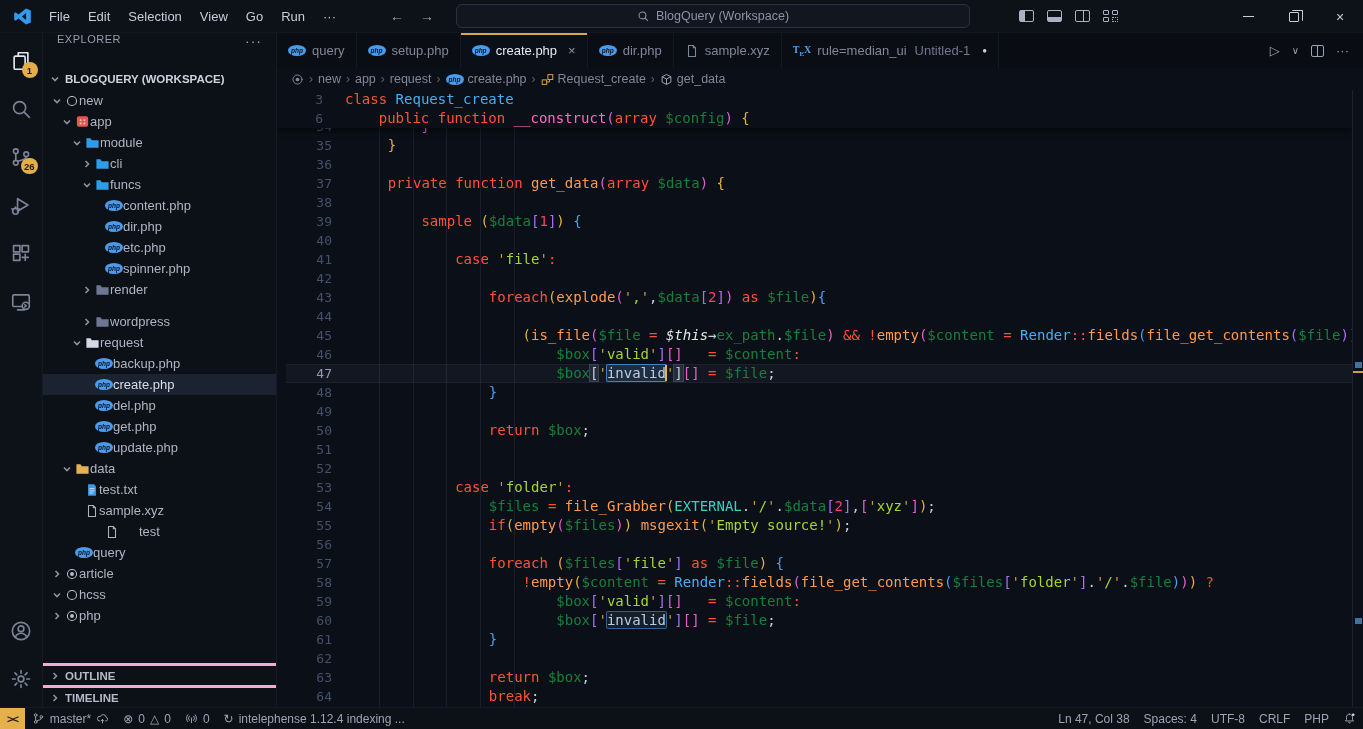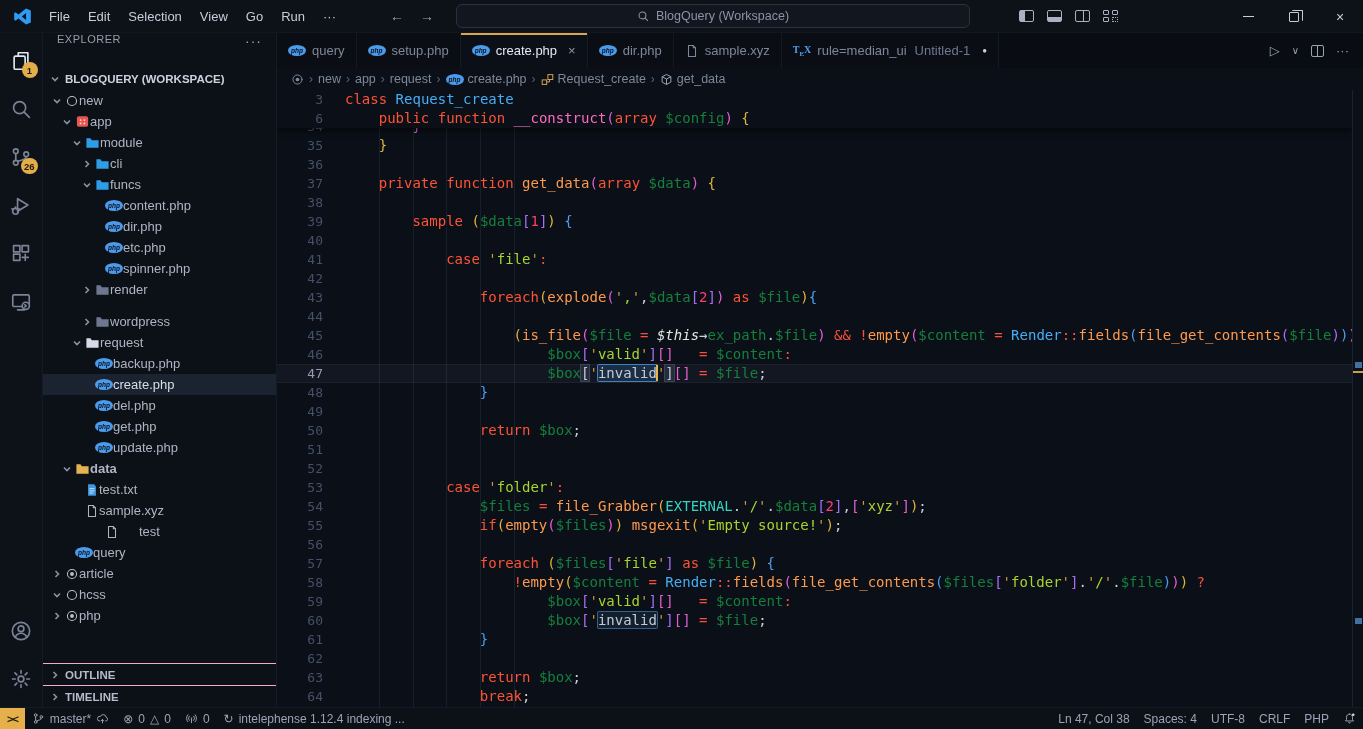--- a/index.html
+++ b/index.html
@@ -39,21 +39,21 @@
 
   
   .sidebar{width:234px;flex:none;background:#0c1017;border-right:1px solid #151b26;display:flex;flex-direction:column;overflow:hidden}
   .sb-head{height:35px;flex:none;display:flex;align-items:flex-start;padding:0 14px;font-size:11px;letter-spacing:.5px;color:#959eae}
   .sb-head .more{margin-left:auto;font-size:14px;color:#9aa3b5;letter-spacing:1px}
   .ws-row{height:22px;flex:none;display:flex;align-items:center;font-size:11.5px;font-weight:700;color:#ccd3de;gap:2px;padding-left:4px}
   .tree{flex:1;overflow:hidden}
   .trow{height:21px;display:flex;align-items:center;font-size:13px;color:#adb5c3;white-space:nowrap}
   .trow.selected{background:#1c2330;color:#d8dee8}
   .t-chev{width:16px;flex:none;display:flex;align-items:center;justify-content:center;color:#8a93a5}
-  .panel-row{height:22px;flex:none;border-top:1px solid #f9a8d4;display:flex;align-items:center;gap:5px;padding-left:7px;font-size:11.5px;font-weight:700;color:#b4bcc9}
+  .panel-row{height:22px;flex:none;border-top:3px solid #f9a8d4;display:flex;align-items:center;gap:5px;padding-left:7px;font-size:11.5px;font-weight:700;color:#b4bcc9}
   .chev-svg{width:10px;height:10px;stroke:#8a93a5;fill:none;stroke-width:1.6}
 
   
   .editor{flex:1;min-width:0;display:flex;flex-direction:column;background:#0b0f17}
   .tabbar{height:35px;flex:none;background:#090c12;display:flex;align-items:stretch}
   .tab{display:flex;align-items:center;gap:6px;padding:0 11px;font-size:13px;color:#7e8799;background:#0a0d14;border-right:1px solid #141a25;position:relative;white-space:nowrap}
   .tab .close{margin-left:5px;font-size:13px;color:#8d96a8}
   .tab.active{background:#0b0f17;color:#e6eaf2}
   .tab.active::before{content:"";position:absolute;left:0;right:0;top:0;height:2px;background:#d9a84e}
   .tab .suffix{color:#6e7890;margin-left:2px}
@@ -65,21 +65,21 @@
   .breadcrumbs{height:22px;flex:none;display:flex;align-items:center;gap:5px;padding-left:14px;font-size:12.5px;color:#7e8899;white-space:nowrap}
   .bc-sep{color:#59impacted}
   .bc-sep{color:#596376;font-size:12px}
   .bc-item{display:flex;align-items:center;gap:4px}
   .bc-item svg{width:13px;height:13px}
 
   
   .code{flex:1;position:relative;overflow:hidden;font-family:"DejaVu Sans Mono",monospace;font-size:14px}
   .guides{position:absolute;left:68px;top:0;bottom:0;z-index:0}
   .guide{position:absolute;top:0;bottom:0;width:1px;background:#181f2c}
-  .lines{position:absolute;left:0;top:26.5px;right:11px;z-index:1}
+  .lines{position:absolute;left:9px;top:26.5px;right:11px;z-index:1}
   .cl{height:19.03px;line-height:19.03px;display:flex;white-space:pre}
   .ln{width:46px;flex:none;text-align:right;color:#44516a;font-size:13px}
   .lc{padding-left:22px;white-space:pre}
   .cur-line{background:rgba(125,145,185,.07);box-shadow:inset 0 1px 0 rgba(255,255,255,.045),inset 0 -1px 0 rgba(255,255,255,.045)}
   .cur-line .ln{color:#919db6}
   .sticky{position:absolute;top:0;left:0;right:11px;z-index:3;background:#0b0f17;box-shadow:0 3px 6px rgba(0,0,0,.5)}
   .ruler{position:absolute;right:0;top:0;bottom:0;width:11px;border-left:1px solid #1c2330;z-index:4;background:#0b0f17}
   .mk-match{position:absolute;left:2px;width:7px;height:6px;background:#41719f}
   .mk-cursor{position:absolute;left:0;right:0;height:2px;background:#c9a04a}
 
@@ -430,21 +430,21 @@
             </span>
             <span class="t-label">get.php</span>
           </div>
           <div class="trow" style="padding-left: 36px;">
             <span class="t-chev"></span>
             <span class="icon ">
               <span class="php-pill">php</span>
             </span>
             <span class="t-label">update.php</span>
           </div>
-          <div class="trow" style="padding-left: 16px; font-weight: bold;">
+          <div class="trow" style="padding-left: 16px;">
             <span class="t-chev">
               <svg class="chev-svg" viewBox="0 0 10 10">
                 <polyline points="2,3.5 5,6.5 8,3.5"></polyline>
               </svg>
             </span>
             <span class="icon " style="color: rgb(228, 178, 84);">
               <svg viewBox="0 0 16 16" width="15" height="15" fill="none" stroke="currentColor" stroke-width="1.2" stroke-linecap="round" stroke-linejoin="round">
                 <path d="M1.5 3.5h4.3l1.5 2h7.2v8h-13z" fill="currentColor" stroke="none"></path>
               </svg>
             </span>

